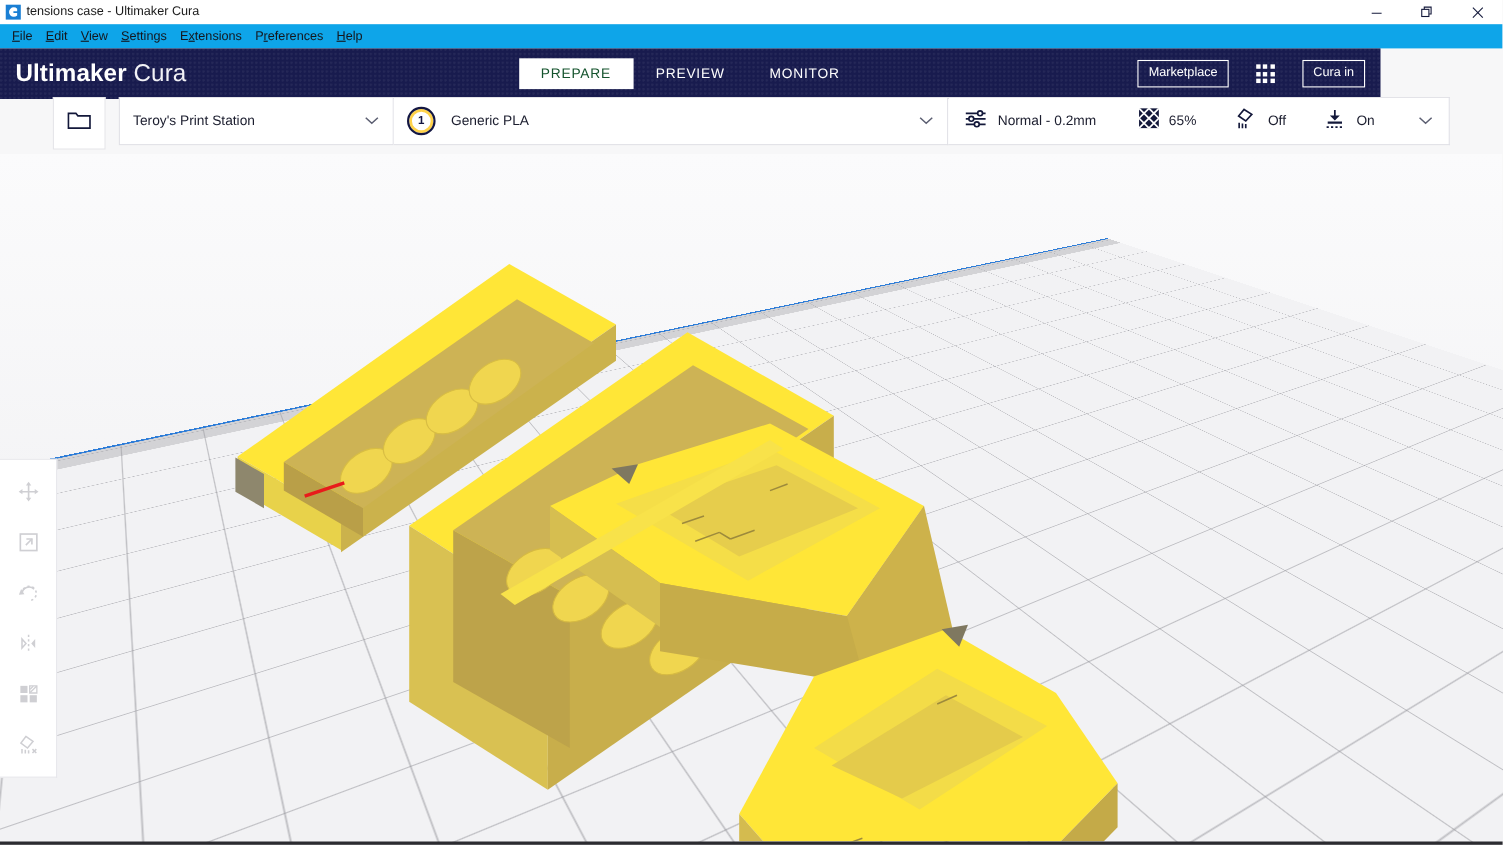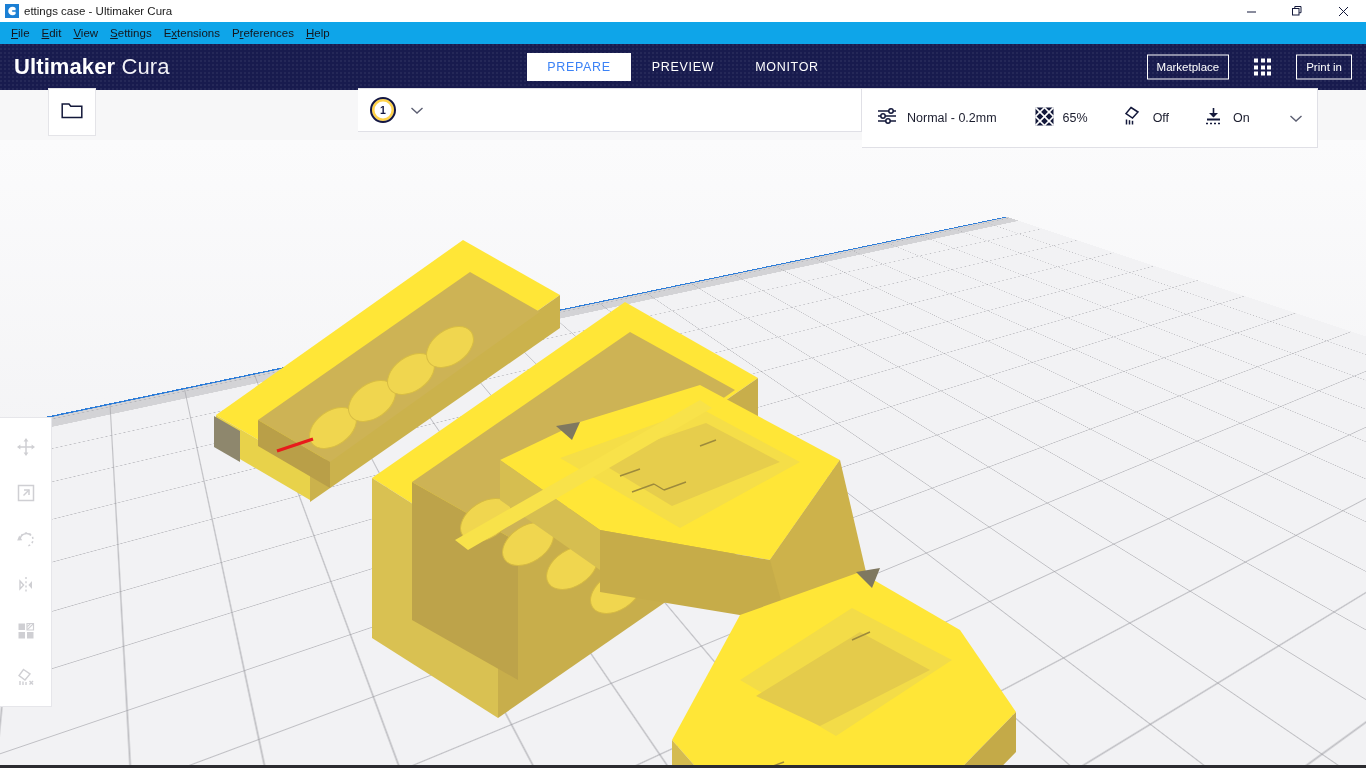--- a/index.html
+++ b/index.html
@@ -27,43 +27,43 @@
     position:absolute;left:0;top:22px;width:1366px;height:22px;
     background:#0ea5e9;display:flex;align-items:center;padding-left:5px;box-sizing:border-box;
   }
   .menu-item{
     font-size:11.5px;color:#15161c;padding:2px 6px;line-height:16px;white-space:nowrap;
   }
   .menu-item u{text-decoration:underline;}
 
   
   .header{
-    position:absolute;left:0;top:44px;width:1366px;height:46px;
+    position:absolute;left:0;top:44px;width:1227px;height:46px;
     background:#181b4e;
     background-image:
       radial-gradient(circle at 1px 1px, rgba(255,255,255,0.055) 1px, transparent 1.4px);
     background-size:4px 4px;
-    display:flex;align-items:center;
+    display:flex;align-items:center;padding-left:28px;
   }
   .brand{
     position:absolute;left:14px;top:50%;transform:translateY(-50%);
     font-size:22px;color:#ffffff;letter-spacing:0.1px;white-space:nowrap;
   }
   .brand b{font-weight:700;}
   .brand span{font-weight:400;color:#f2f2f6;}
 
   .stages{
     position:absolute;left:50%;transform:translateX(-50%);
     top:0;height:46px;display:flex;align-items:center;gap:0px;
   }
   .stage{
     font-size:12.5px;letter-spacing:0.7px;color:#ffffff;
     padding:7px 18px;min-width:68px;text-align:center;white-space:nowrap;
   }
-  .stage.active{background:#ffffff;color:#3b82f6;}
+  .stage.active{background:#ffffff;color:#14532d;}
 
   .header-right{
     position:absolute;right:14px;top:50%;transform:translateY(-50%);
     display:flex;align-items:center;gap:25px;
   }
   .hdr-btn{
     border:1px solid #ffffff;color:#ffffff;font-size:11.5px;
     padding:4px 9px;background:transparent;line-height:15px;white-space:nowrap;
   }
   .grid-icon{display:grid;grid-template-columns:repeat(3,4px);grid-template-rows:repeat(3,4px);gap:2.5px;}
@@ -91,21 +91,21 @@
     display:flex;align-items:center;padding:0 12px;
   }
   .extruder-badge{
     width:22px;height:22px;border-radius:50%;border:2px solid #131642;
     box-shadow:inset 0 0 0 2.5px #ffd24a;
     display:flex;align-items:center;justify-content:center;
     font-size:10.5px;color:#131642;font-weight:700;margin-right:14px;flex:0 0 auto;
   }
   .material-sel .label{font-size:12.5px;color:#1b1d2e;flex:1;white-space:nowrap;}
   .settings-sel{
-    position:absolute;left:862px;top:-2px;width:456px;height:60px;
+    position:absolute;left:862px;top:-2px;width:456px;height:44px;
     background:#ffffff;border:1px solid #e0e0e6;border-left:none;box-sizing:border-box;
     display:flex;align-items:center;padding:0 14px;
   }
   .set-group{display:flex;align-items:center;gap:9px;white-space:nowrap;}
   .set-group .txt{font-size:12.5px;color:#1b1d2e;}
   .chev{color:#5c5f72;flex:0 0 auto;}
 
   
   .viewport{
     position:absolute;left:0;top:140px;width:1366px;height:625px;
@@ -149,21 +149,21 @@
 
 <div class="app">
 
   <div class="titlebar">
     <div class="tb-icon">
       <svg width="14" height="14" viewBox="0 0 14 14">
         <rect x="0" y="0" width="14" height="14" fill="#1a7fd4"></rect>
         <path d="M10.6 4.0 A4.3 4.3 0 1 0 10.6 10.0 L10.6 7.8 L7.2 7.8 L7.2 6.2 L10.6 6.2 Z" fill="#ffffff"></path>
       </svg>
     </div>
-    <div class="tb-title">ettings case - Ultimaker Cura</div>
+    <div class="tb-title">tensions case - Ultimaker Cura</div>
     <div class="tb-controls">
       <div class="tb-btn">
         <svg width="11" height="11" viewBox="0 0 11 11">
             <line x1="1" y1="6" x2="10" y2="6" stroke="#13183a" stroke-width="1"></line>
           </svg>
       </div>
       <div class="tb-btn">
         <svg width="12" height="12" viewBox="0 0 12 12">
           <rect x="1.5" y="3.5" width="6.5" height="6.5" fill="none" stroke="#13183a" stroke-width="1"></rect>
           <polyline points="3.8,3.3 3.8,1.5 10,1.5 10,7.7 8.2,7.7" fill="none" stroke="#13183a" stroke-width="1"></polyline>
@@ -206,21 +206,21 @@
         <i></i>
           <i></i>
           <i></i>
           <i></i>
           <i></i>
           <i></i>
           <i></i>
           <i></i>
           <i></i>
       </div>
-      <div class="hdr-btn">Print in</div>
+      <div class="hdr-btn">Cura in</div>
     </div>
   </div>
 
   <div class="viewport">
     <div class="vp-sky"></div>
     <div class="plate-wrap">
       <div class="plate"></div>
       <div class="plate-edge"></div>
     </div>
 
@@ -362,23 +362,32 @@
   <div class="toolrow">
 
     <div class="open-file">
       <span>
         <svg width="22" height="19" viewBox="0 0 22 19" fill="none" stroke="#13183a" stroke-width="1.5">
           <path d="M1.2,16.5 L1.2,3 L8,3 L9.8,5.3 L20.8,5.3 L20.8,16.5 Z"></path>
         </svg>
       </span>
     </div>
 
+    <div class="machine-sel">
+      <span class="label">Teroy's Print Station</span>
+      <span class="chev">
+        <svg width="14" height="9" viewBox="0 0 14 9">
+            <polyline points="1.5,2 7,7 12.5,2" fill="none" stroke="#5c5f72" stroke-width="1.4"></polyline>
+          </svg>
+      </span>
+    </div>
 
     <div class="material-sel">
       <span class="extruder-badge">1</span>
+      <span class="label">Generic PLA</span>
       <span class="chev">
         <svg width="14" height="9" viewBox="0 0 14 9">
             <polyline points="1.5,2 7,7 12.5,2" fill="none" stroke="#5c5f72" stroke-width="1.4"></polyline>
           </svg>
       </span>
     </div>
 
     <div class="settings-sel">
 
       <div class="set-group" style="margin-right:38px;">

